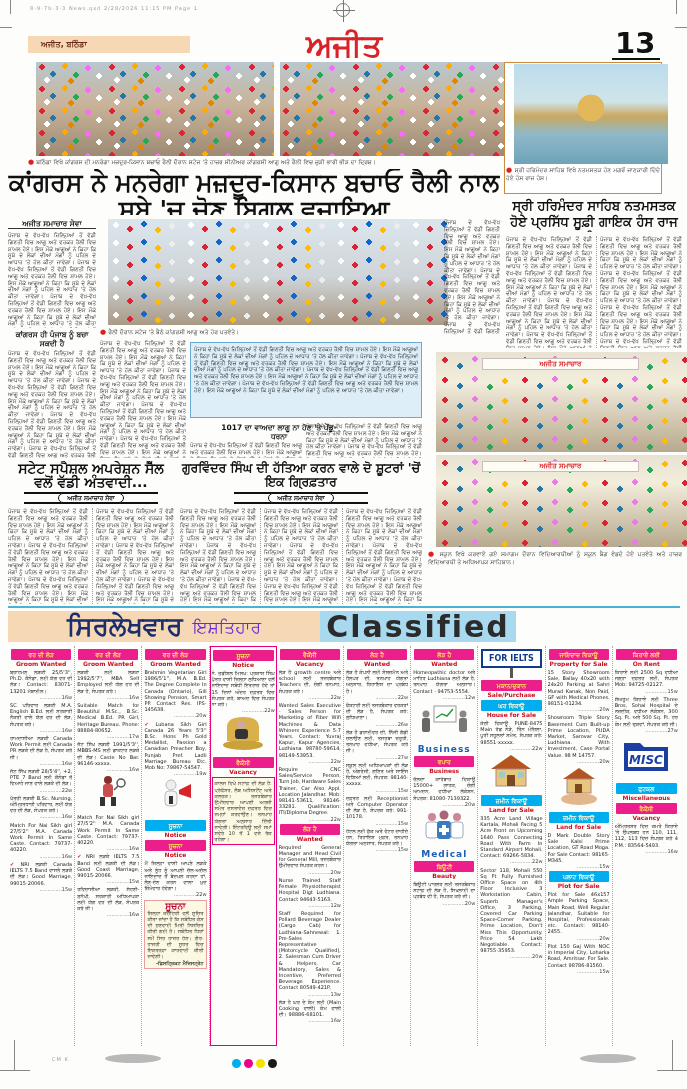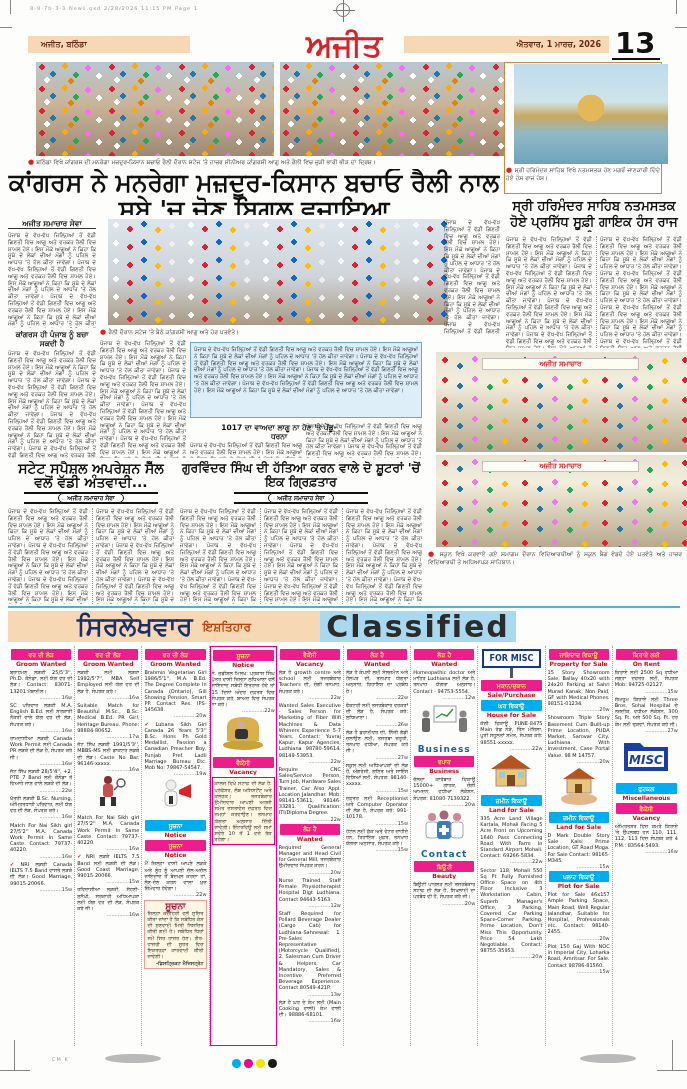--- a/index.html
+++ b/index.html
@@ -53,21 +53,21 @@
   .headline2{font-size:13px;line-height:16px;font-weight:bold;color:#101010;overflow:hidden;}
   .headline3{font-size:12px;line-height:14px;font-weight:bold;color:#101010;text-align:center;overflow:hidden;}
   .tiny{font-size:5.5px;line-height:6.8px;color:#222;text-align:justify;overflow:hidden;}
   .subhead{font-size:7.5px;font-weight:bold;text-align:center;color:#111;line-height:9px;overflow:hidden;}
   .byline-pill{border-top:2px solid #111;border-bottom:2px solid #111;display:flex;align-items:center;justify-content:center;}
   .byline-pill span{border:1px solid #111;border-radius:8px;padding:0 8px;font-size:6px;font-weight:bold;line-height:8px;background:#fff;}
   .bluebox{background:#ddeef8;border:1px solid #6aaad0;padding:3px;}
   .colrule{border-left:1px dotted #999;}
   .cb-left{background:#f6d9b4;display:flex;align-items:center;justify-content:center;gap:10px;}
   .cb-left .pa1{color:#1a2e6e;font-size:26px;font-weight:bold;}
-  .cb-left .pa2{color:#c2410c;font-size:12px;font-weight:bold;}
+  .cb-left .pa2{color:#6d28d9;font-size:17px;font-weight:normal;}
   .cb-mid{background:#a9d9ee;display:flex;align-items:center;justify-content:center;}
   .cb-mid span{font-size:30px;font-weight:bold;color:#2b2b2b;letter-spacing:2px;}
   .cb-right{display:flex;align-items:center;justify-content:center;}
   .cb-right span{font-size:18px;font-weight:bold;color:#1a2e6e;}
   #classified-grid{position:absolute;left:8px;top:646px;width:672px;height:400px;display:flex;}
   .ccol{width:67.2px;height:400px;overflow:hidden;padding:1px 2px;border-right:1px dotted #aaa;}
   .ccol:last-child{border-right:none;}
   .ccol.outlined{border:1.5px solid #e6007e;padding:1px;}
   .badge{background:#ec1e8c;color:#ffe84d;font-size:6px;font-weight:bold;text-align:center;padding:1.5px 0;margin:2px 1px 0 1px;border-radius:1px;overflow:hidden;white-space:nowrap;}
   .badge.blue{background:#00aeef;color:#fffbe0;}
@@ -95,23 +95,20 @@
   <div class="abs crosshair" style="left:336px;top:3px;"></div>
   <div class="abs cropline" style="left:10px;top:0;width:1px;height:14px;"></div>
   <div class="abs cropline" style="left:676px;top:0;width:1px;height:14px;"></div>
   <div class="abs cropline" style="left:0;top:27px;width:12px;height:1px;"></div>
   <div class="abs cropline" style="left:675px;top:27px;width:12px;height:1px;"></div>
 
   <div class="abs mast-box" style="left:28px;top:36px;width:162px;padding-left:13px;">
     <span>ਅਜੀਤ, ਬਠਿੰਡਾ</span>
   </div>
   <div class="abs logo" style="left:288px;top:30px;width:112px;text-align:center;">ਅਜੀਤ</div>
-  <div class="abs mast-box" style="left:404px;top:36px;width:205px;justify-content:flex-end;">
-    <span>ਐਤਵਾਰ, 1 ਮਾਰਚ, 2026</span>
-  </div>
   <div class="abs pageno" style="left:615px;top:29px;">13</div>
   <div class="abs" style="left:612px;top:58px;width:48px;height:2px;background:#111;"></div>
 
   <div class="abs photo crowd" style="left:28px;top:62px;width:238px;height:94px;"></div>
   <div class="abs photo crowd" style="left:272px;top:62px;width:228px;height:94px;"></div>
   <div class="abs" style="left:504px;top:62px;width:158px;height:132px;border:1px solid #cc8a3a;padding:1px;background:#fff;">
     <div class="photo temple" style="width:100%;height:100px;"></div>
     <div class="caption" style="margin-top:2px;height:26px;"><span class="reddot">● </span><span>ਸ੍ਰੀ ਹਰਿਮੰਦਰ ਸਾਹਿਬ ਵਿਖੇ ਨਤਮਸਤਕ ਹੋਣ ਮਗਰੋਂ ਜਾਣਕਾਰੀ ਦਿੰਦੇ ਹੋਏ ਹੰਸ ਰਾਜ ਹੰਸ।</span></div>
   </div>
   <div class="abs caption" style="left:28px;top:158px;width:472px;height:8px;white-space:nowrap;"><span class="reddot">● </span><span>ਬਠਿੰਡਾ ਵਿਖੇ ਕਾਂਗਰਸ ਦੀ ਮਨਰੇਗਾ ਮਜ਼ਦੂਰ-ਕਿਸਾਨ ਬਚਾਓ ਰੈਲੀ ਦੌਰਾਨ ਸਟੇਜ 'ਤੇ ਹਾਜ਼ਰ ਸੀਨੀਅਰ ਕਾਂਗਰਸੀ ਆਗੂ ਅਤੇ ਰੈਲੀ ਵਿਚ ਜੁੜੀ ਭਾਰੀ ਭੀੜ ਦਾ ਦ੍ਰਿਸ਼।</span></div>
@@ -275,28 +272,28 @@
         <div class="ad-icon"><svg width="50" height="34" viewBox="0 0 50 34">
             <circle cx="13" cy="8" r="4" fill="#c89"></circle>
             <rect x="7" y="13" width="12" height="16" rx="3" fill="#fff" stroke="#9ab"></rect>
             <circle cx="25" cy="6" r="4.5" fill="#a67"></circle>
             <rect x="18" y="12" width="14" height="18" rx="3" fill="#3b7bbf"></rect>
             <circle cx="38" cy="8" r="4" fill="#c89"></circle>
             <rect x="32" y="13" width="12" height="16" rx="3" fill="#fff" stroke="#9ab"></rect>
             <rect x="23" y="16" width="4" height="10" fill="#fff"></rect>
             <rect x="20" y="19" width="10" height="4" fill="#fff"></rect>
           </svg></div>
-        <div class="biz-label" style="color: rgb(26, 95, 180);">Contact</div>
+        <div class="biz-label" style="color: rgb(26, 95, 180);">Medical</div>
         <div class="badge">ਬਿਊਟੀ</div>
         <div class="badge-en">Beauty</div>
         <p class="ad">ਬਿਊਟੀ ਪਾਰਲਰ ਲਈ ਤਜਰਬੇਕਾਰ ਸਟਾਫ਼ ਦੀ ਲੋੜ ਹੈ, ਸਿਖਲਾਈ ਦਾ ਪ੍ਰਬੰਧ ਵੀ ਹੈ, ਸੰਪਰਕ ਕਰੋ ਜੀ।<span class="tail">..............20w</span></p>
       </div>
       <div class="ccol">
         <div class="forsale">
-          <div class="board">FOR MISC</div>
+          <div class="board">FOR IELTS</div>
           <div class="pole"></div>
         </div>
         <div class="badge">ਮਕਾਨ/ਦੁਕਾਨ</div>
         <div class="badge-en">Sale/Purchase</div>
         <div class="badge blue">ਘਰ ਵਿਕਾਊ</div>
         <div class="badge-en">House for Sale</div>
         <p class="ad">ਕੋਠੀ ਵਿਕਾਊ PUNE-8475 Main ਰੋਡ ਨੇੜੇ, ਤਿੰਨ ਮੰਜ਼ਿਲਾ, ਪੂਰੀ ਸਹੂਲਤਾਂ ਸਮੇਤ, ਸੰਪਰਕ ਕਰੋ: 98551-xxxxx.<span class="tail">..............22w</span></p>
         <div class="ad-icon"><svg width="48" height="36" viewBox="0 0 48 36">
             <polygon points="24,2 44,16 4,16" fill="#b5541e"></polygon>
             <rect x="9" y="16" width="30" height="17" fill="#e8c77d" stroke="#a88"></rect>

